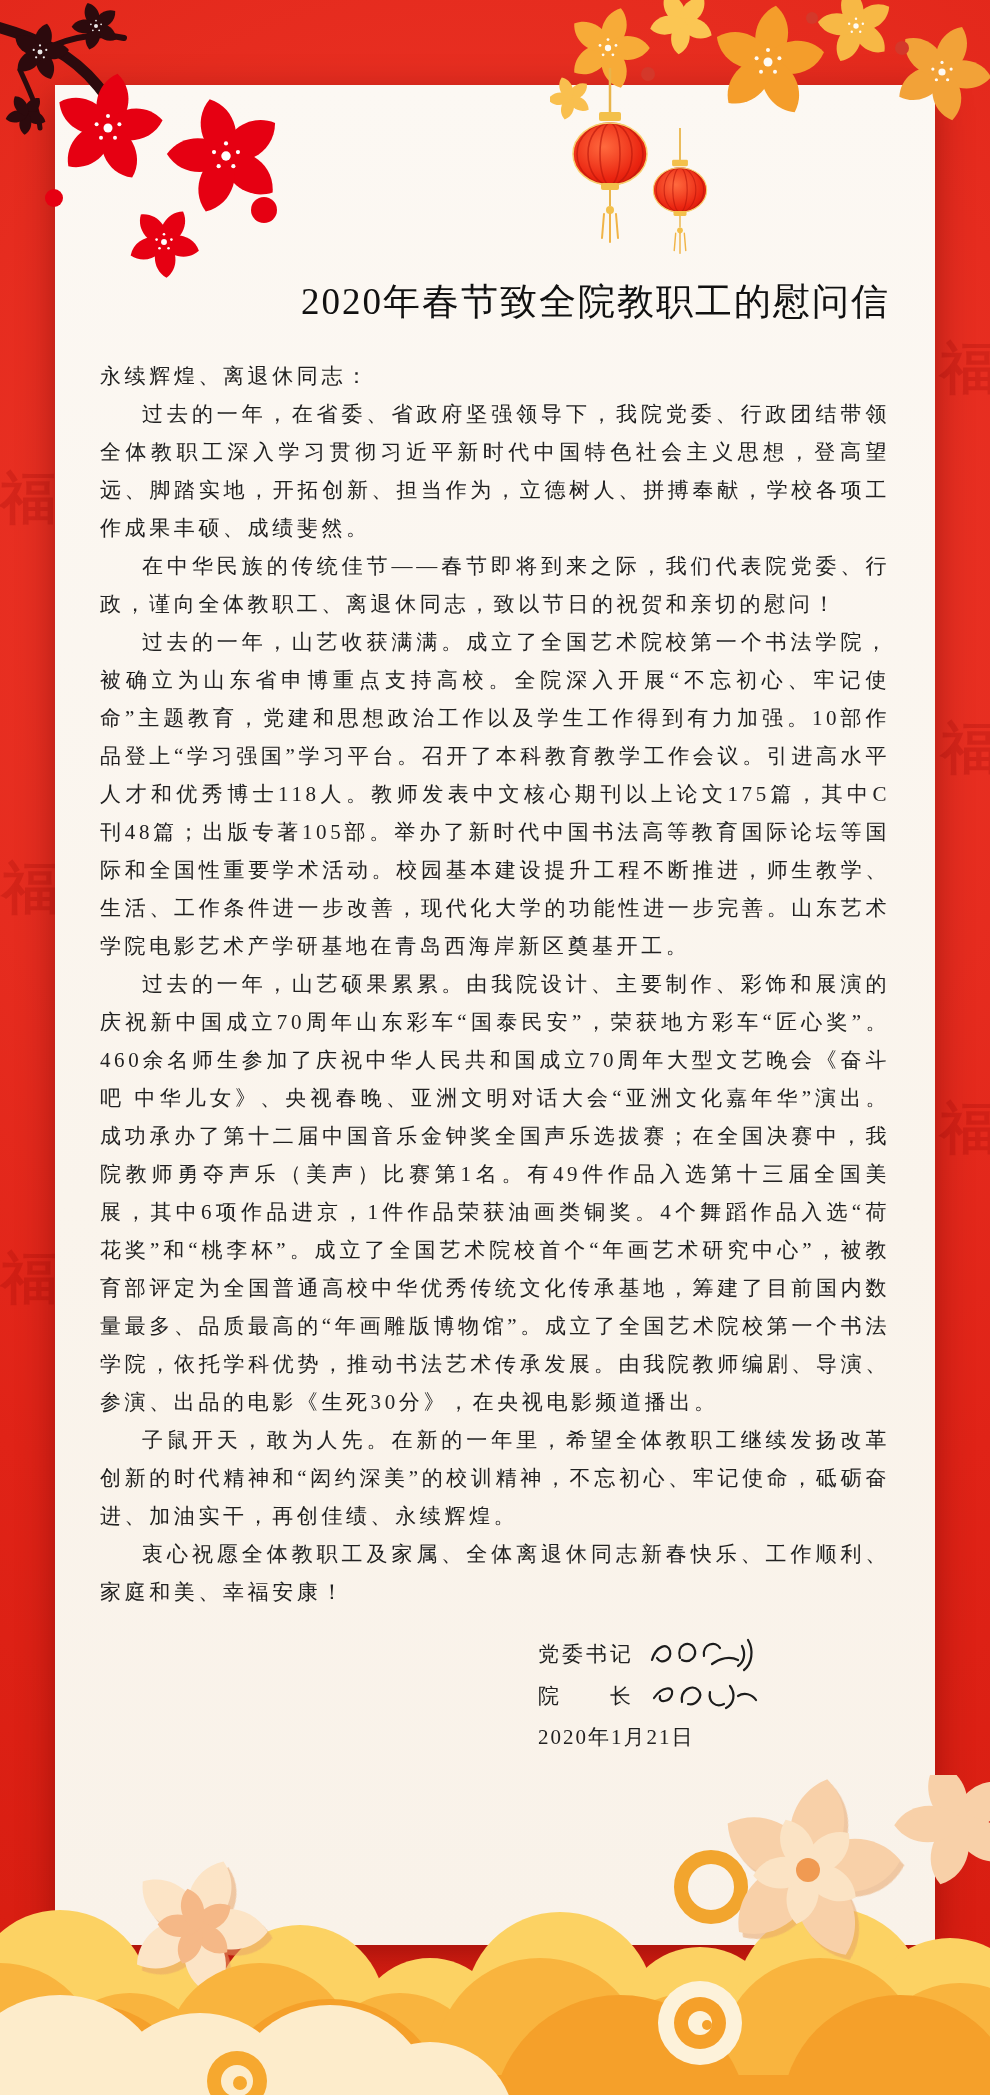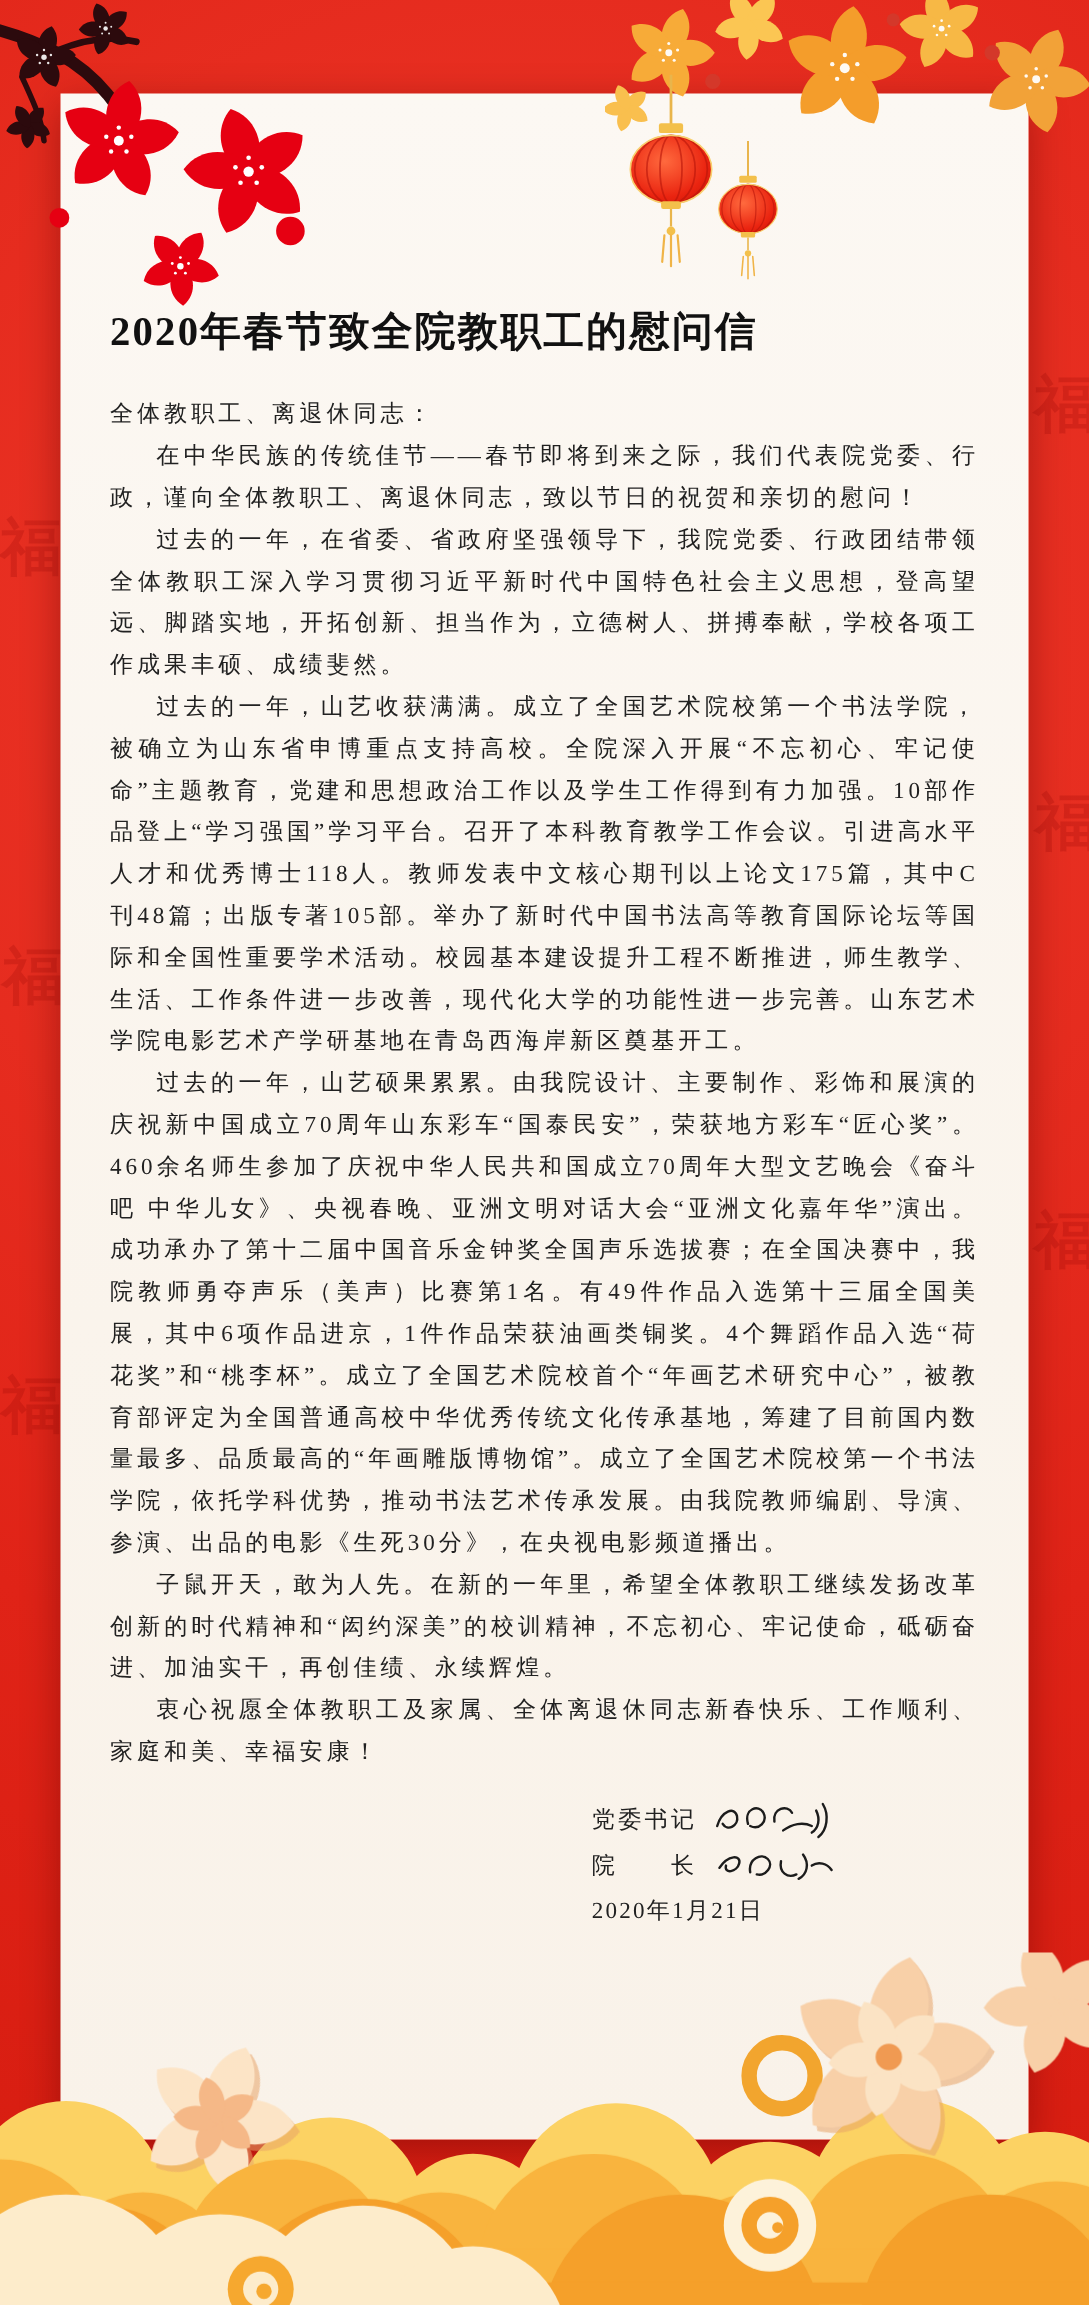--- a/index.html
+++ b/index.html
@@ -13,21 +13,21 @@
     position:absolute;font-size:56px;font-weight:bold;
     color:rgba(140,0,0,.20);user-select:none;line-height:1;
   }
   .paper{
     position:absolute;left:55px;top:85px;width:880px;height:1860px;
     background:linear-gradient(180deg,#fcf8f3 0%,#faf4ec 60%,#f9f2e9 100%);
     box-shadow:0 10px 34px rgba(90,0,0,.45);
     padding:192px 45px 0 45px;box-sizing:border-box;
   }
   .title{
-    margin:0 0 30px 0;text-align:left;font-size:37px;font-weight:bold;
+    margin:0 0 30px 0;text-align:right;font-size:37px;font-weight:normal;
     letter-spacing:2px;color:#111;
   }
   .salutation,.para{
     margin:0;font-size:21px;line-height:38px;letter-spacing:3.6px;color:#212121;
     text-align:justify;text-justify:inter-ideograph;
   }
   .para{text-indent:2em;}
   .sign{margin:22px 4px 0 auto;width:348px;font-size:21px;color:#212121;}
   .sign-row{display:flex;align-items:center;height:42px;letter-spacing:3px;}
   .sign-row svg{margin-left:12px;flex:0 0 auto;}
@@ -41,23 +41,23 @@
 
   <div class="wm" style="left:0px;top:470px;">福</div>
   <div class="wm" style="left:2px;top:860px;">福</div>
   <div class="wm" style="left:1px;top:1250px;">福</div>
   <div class="wm" style="left:940px;top:340px;">福</div>
   <div class="wm" style="left:941px;top:720px;">福</div>
   <div class="wm" style="left:940px;top:1100px;">福</div>
 
   <section class="paper">
     <h1 class="title">2020年春节致全院教职工的慰问信</h1>
-    <p class="salutation">全体教职工、离退休同志：</p>
+    <p class="salutation">永续辉煌、离退休同志：</p>
+    <p class="para">过去的一年，在省委、省政府坚强领导下，我院党委、行政团结带领全体教职工深入学习贯彻习近平新时代中国特色社会主义思想，登高望远、脚踏实地，开拓创新、担当作为，立德树人、拼搏奉献，学校各项工作成果丰硕、成绩斐然。</p>
     <p class="para">在中华民族的传统佳节——春节即将到来之际，我们代表院党委、行政，谨向全体教职工、离退休同志，致以节日的祝贺和亲切的慰问！</p>
-    <p class="para">过去的一年，在省委、省政府坚强领导下，我院党委、行政团结带领全体教职工深入学习贯彻习近平新时代中国特色社会主义思想，登高望远、脚踏实地，开拓创新、担当作为，立德树人、拼搏奉献，学校各项工作成果丰硕、成绩斐然。</p>
     <p class="para">过去的一年，山艺收获满满。成立了全国艺术院校第一个书法学院，被确立为山东省申博重点支持高校。全院深入开展“不忘初心、牢记使命”主题教育，党建和思想政治工作以及学生工作得到有力加强。10部作品登上“学习强国”学习平台。召开了本科教育教学工作会议。引进高水平人才和优秀博士118人。教师发表中文核心期刊以上论文175篇，其中C刊48篇；出版专著105部。举办了新时代中国书法高等教育国际论坛等国际和全国性重要学术活动。校园基本建设提升工程不断推进，师生教学、生活、工作条件进一步改善，现代化大学的功能性进一步完善。山东艺术学院电影艺术产学研基地在青岛西海岸新区奠基开工。</p>
     <p class="para">过去的一年，山艺硕果累累。由我院设计、主要制作、彩饰和展演的庆祝新中国成立70周年山东彩车“国泰民安”，荣获地方彩车“匠心奖”。460余名师生参加了庆祝中华人民共和国成立70周年大型文艺晚会《奋斗吧 中华儿女》、央视春晚、亚洲文明对话大会“亚洲文化嘉年华”演出。成功承办了第十二届中国音乐金钟奖全国声乐选拔赛；在全国决赛中，我院教师勇夺声乐（美声）比赛第1名。有49件作品入选第十三届全国美展，其中6项作品进京，1件作品荣获油画类铜奖。4个舞蹈作品入选“荷花奖”和“桃李杯”。成立了全国艺术院校首个“年画艺术研究中心”，被教育部评定为全国普通高校中华优秀传统文化传承基地，筹建了目前国内数量最多、品质最高的“年画雕版博物馆”。成立了全国艺术院校第一个书法学院，依托学科优势，推动书法艺术传承发展。由我院教师编剧、导演、参演、出品的电影《生死30分》，在央视电影频道播出。</p>
     <p class="para">子鼠开天，敢为人先。在新的一年里，希望全体教职工继续发扬改革创新的时代精神和“闳约深美”的校训精神，不忘初心、牢记使命，砥砺奋进、加油实干，再创佳绩、永续辉煌。</p>
     <p class="para">衷心祝愿全体教职工及家属、全体离退休同志新春快乐、工作顺利、家庭和美、幸福安康！</p>
 
     <div class="sign">
       <div class="sign-row">
         <span>党委书记</span>
         <svg width="120" height="40" viewBox="0 0 120 40">
           <g fill="none" stroke="#1c1c1c" stroke-width="2.2" stroke-linecap="round">

